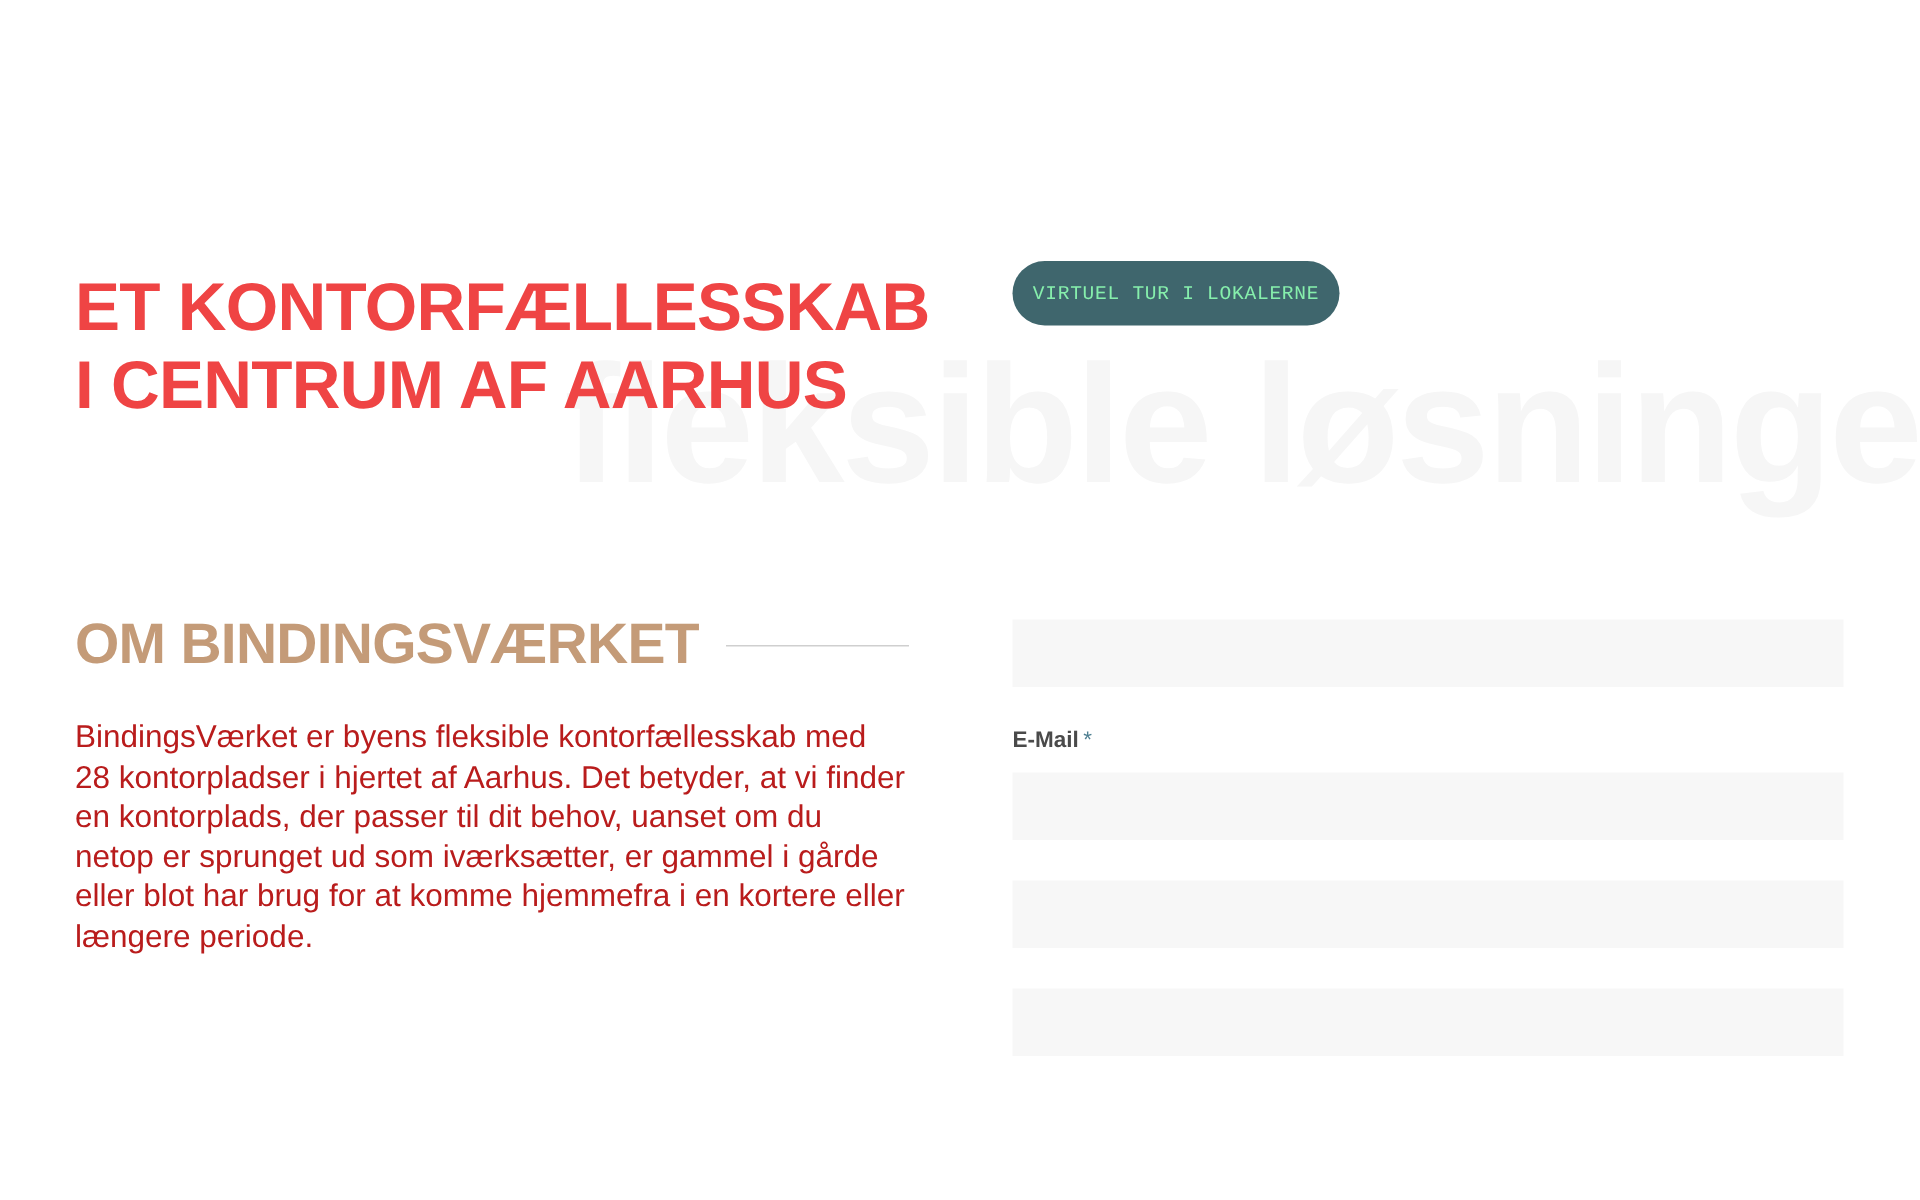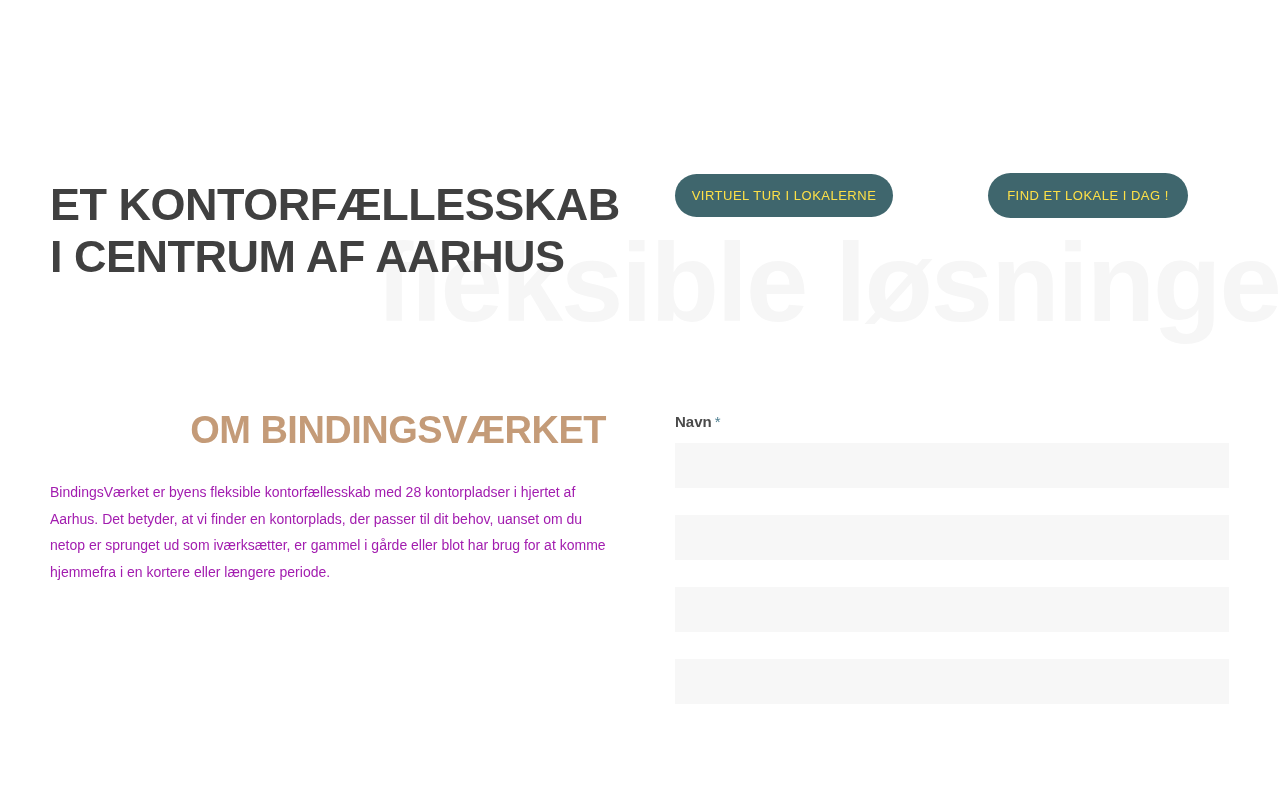--- a/index.html
+++ b/index.html
@@ -43,33 +43,33 @@
     font-weight: 700;
     letter-spacing: 0.4px;
     color: #39636a;
     line-height: 17px;
   }
   .hero-title {
     margin: 7px 0 0 0;
     font-size: 45px;
     line-height: 52px;
     font-weight: 700;
-    color: #404040;
+    color: #ef4444;
     letter-spacing: -0.5px;
   }
   .hero-title .line { display: block; }
 
   .btn {
     position: absolute;
     z-index: 1;
     border: none;
     border-radius: 23px;
     background: #3f666d;
-    color: #fde047;
-    font-family: Liberation Sans, sans-serif;
+    color: #86efac;
+    font-family: Liberation Mono, monospace;
     font-size: 13px;
     letter-spacing: 0.5px;
     display: flex;
     align-items: center;
     justify-content: center;
     cursor: pointer;
     padding: 16px 10px;
   }
   .btn-tour { left: 675px; top: 174px; width: 218px; height: 43px; }
   .btn-find { left: 988px; top: 173px; width: 200px; height: 45px; }
@@ -77,45 +77,44 @@
   
   .about {
     position: absolute;
     left: 50px;
     top: 408px;
     width: 556px;
     z-index: 1;
   }
   .about-head {
     display: flex;
-    align-items: flex-end;
+    align-items: center;
     width: 100%;
-    flex-direction: column;
   }
   .about-head h2 {
     margin: 0;
     font-size: 38px;
     line-height: 45px;
     font-weight: 700;
     color: #c49b78;
     letter-spacing: -0.5px;
     white-space: nowrap;
   }
   .rule {
     flex: 1;
     height: 1px;
     background: #cfcfcf;
     margin-left: 18px;
     min-width: 40px;
   }
   .about p {
     margin: 26px 0 0 0;
-    font-size: 14px;
+    font-size: 21px;
     line-height: 26.5px;
-    color: #a21caf;
+    color: #b91c1c;
   }
 
   
   .contact {
     position: absolute;
     left: 675px;
     top: 413px;
     width: 554px;
     z-index: 1;
   }
@@ -162,36 +161,35 @@
   <div class="watermark">fleksible løsninger</div>
 
   <section class="hero">
     <h1 class="hero-title">
       <span class="line">ET KONTORFÆLLESSKAB</span>
       <span class="line">I CENTRUM AF AARHUS</span>
     </h1>
   </section>
 
   <button class="btn btn-tour">VIRTUEL TUR I LOKALERNE</button>
-  <button class="btn btn-find">FIND ET LOKALE I DAG !</button>
 
   <section class="about">
     <div class="about-head">
       <h2>OM BINDINGSVÆRKET</h2>
       <div class="rule"></div>
     </div>
     <p>BindingsVærket er byens fleksible kontorfællesskab med 28 kontorpladser i hjertet af Aarhus. Det betyder, at vi finder en kontorplads, der passer til dit behov, uanset om du netop er sprunget ud som iværksætter, er gammel i gårde eller blot har brug for at komme hjemmefra i en kortere eller længere periode.</p>
   </section>
 
   <section class="contact">
     <form>
 
-      <label class="field-label"><span>Navn</span><span class="req">*</span></label>
       <input class="text-input" type="text" value="" style="">
 
+      <label class="field-label"><span>E-Mail</span><span class="req">*</span></label>
       <input class="text-input" type="text" value="" style="">
 
       <input class="text-input" type="text" value="" style="">
 
       <input class="text-input" type="text" value="" style="">
 
     </form>
   </section>
 
 </div>

